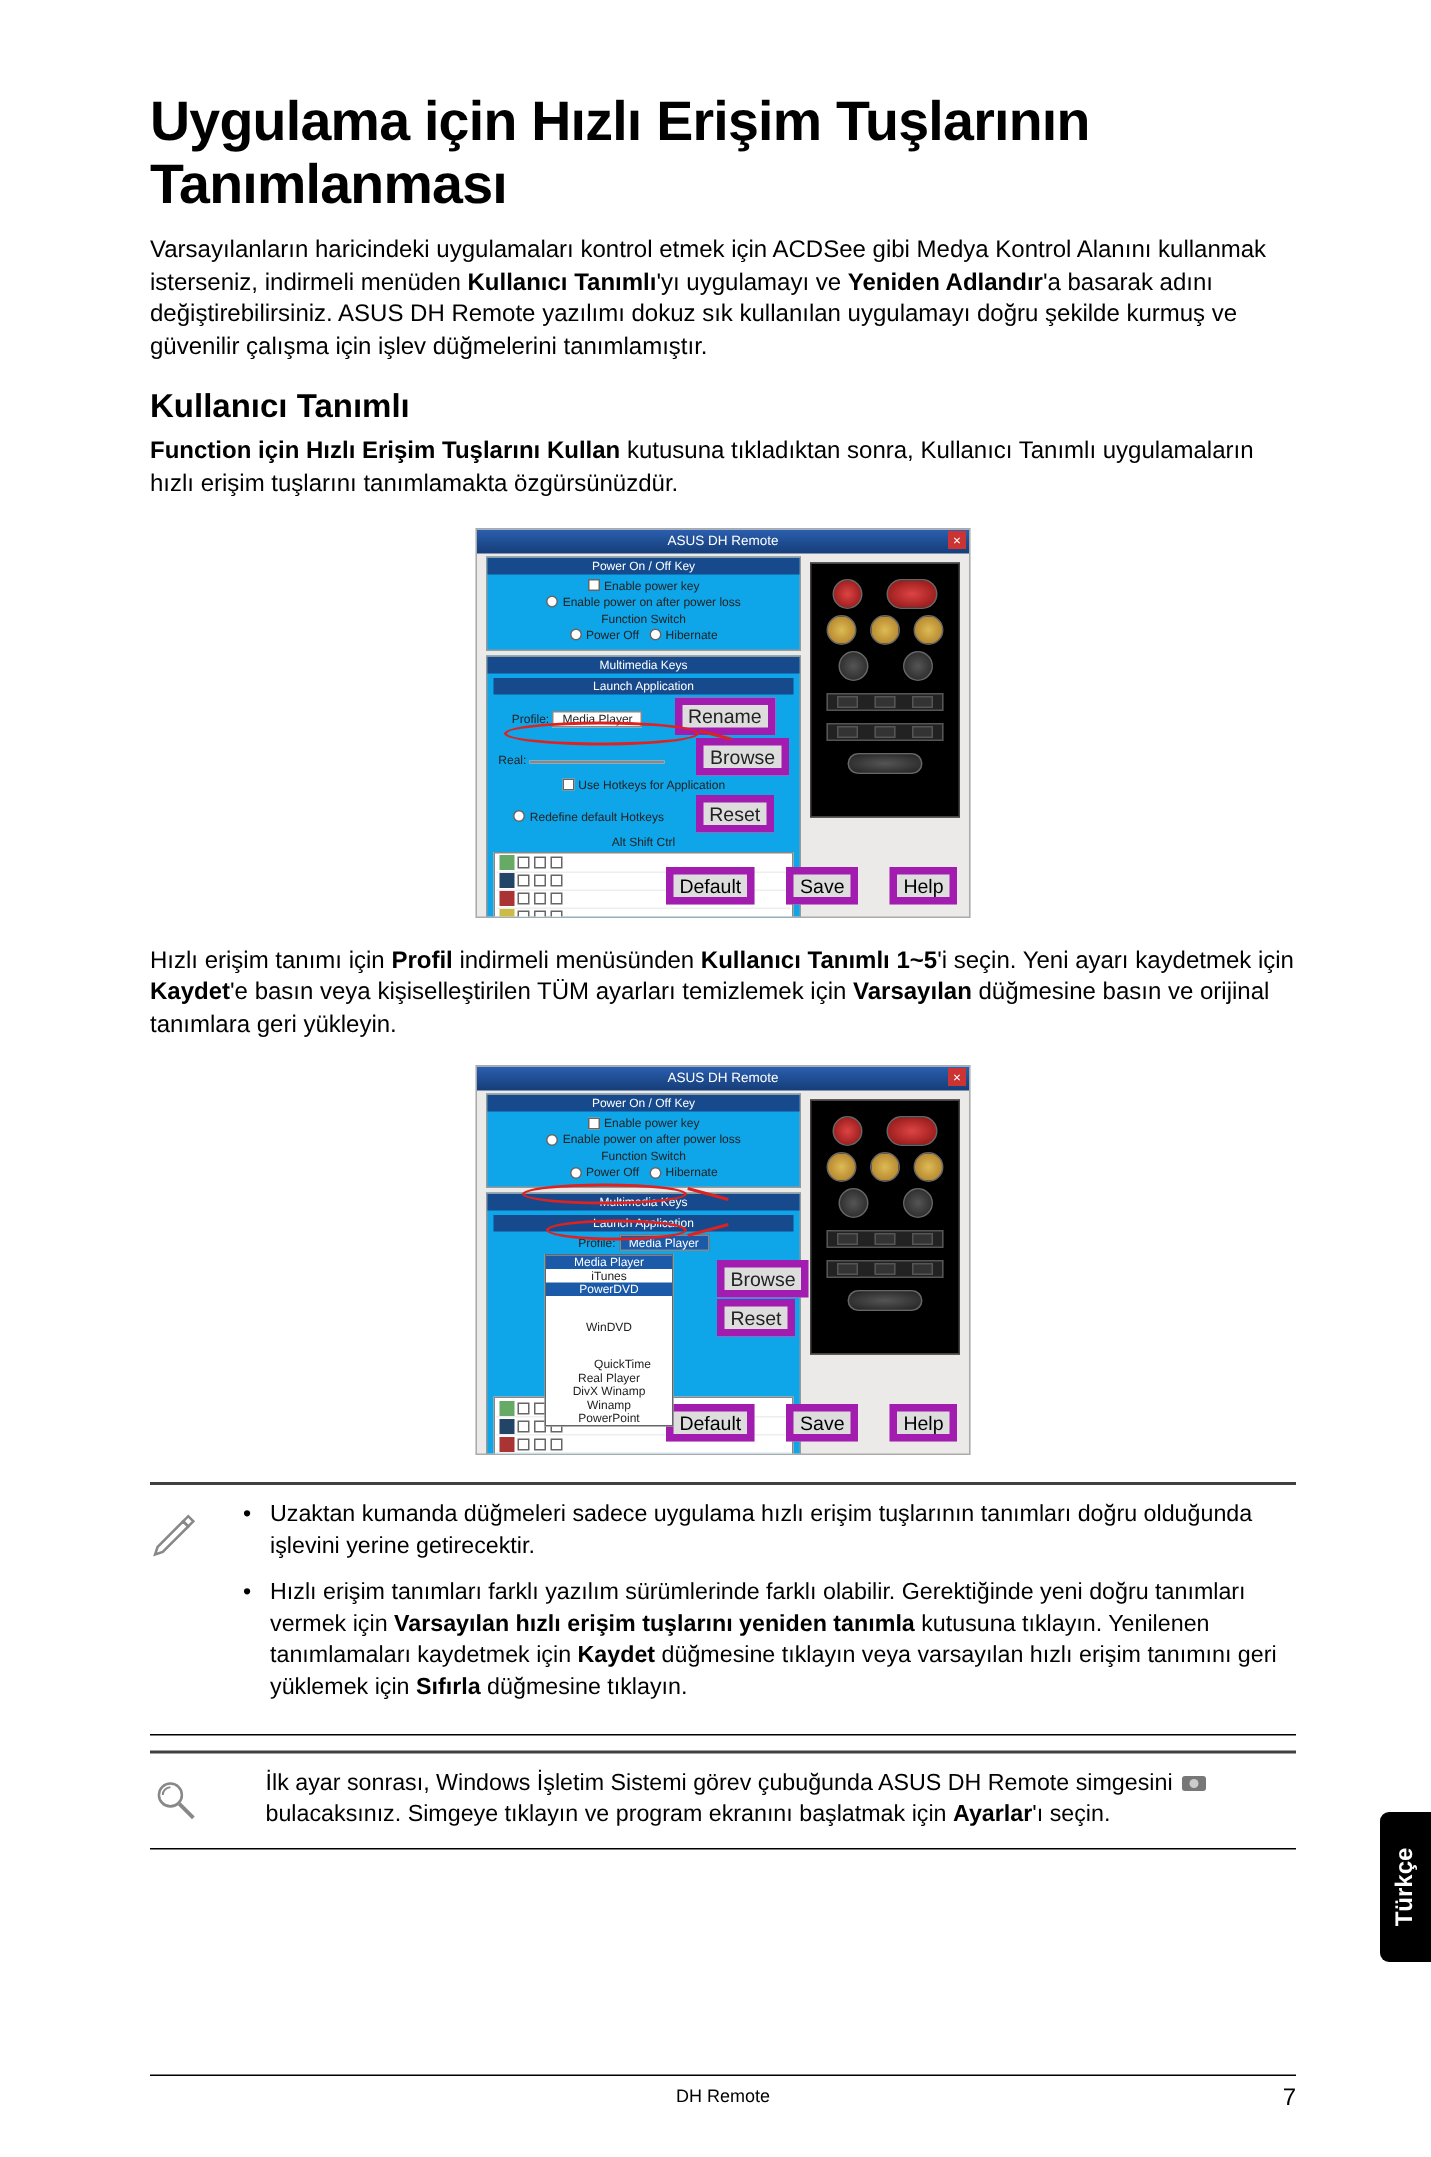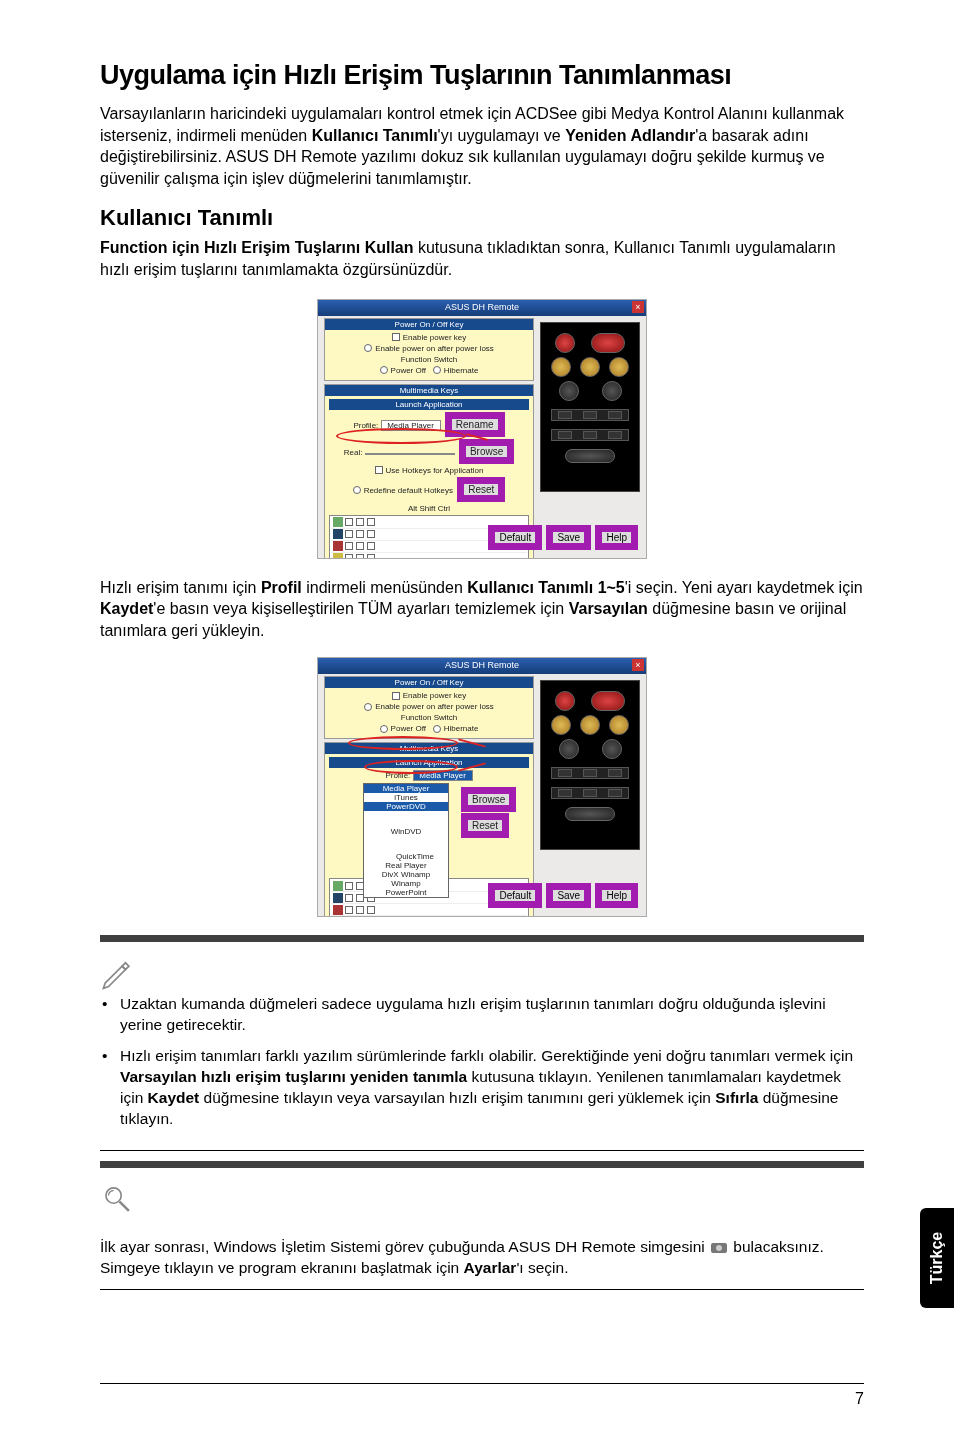--- a/index.html
+++ b/index.html
@@ -6,21 +6,21 @@
   body {
     width: 954px;
     height: 1438px;
     background: #fff;
     font-family: Arial, sans-serif;
     color: #000;
     position: relative;
     padding: 60px 90px 40px 100px;
   }
   h1.main-title {
-    font-size: 27px;
+    font-size: 37px;
     font-weight: bold;
     letter-spacing: -0.5px;
     margin-bottom: 12px;
   }
   p.body-text {
     font-size: 16px;
     line-height: 1.35;
     margin-bottom: 16px;
   }
   h2.sub-title {
@@ -63,21 +63,21 @@
     font-size: 9px; color:#fff; text-align:center; line-height:12px;
   }
   .ss-left {
     position: absolute;
     left: 6px; top: 18px;
     width: 210px;
     font-size: 8px;
     color: #222;
   }
   .ss-section {
-    background: #fef9c3;
+    background: #0ea5e9;
     border: 1px solid #999;
     margin-bottom: 3px;
     padding: 3px 4px;
   }
   .ss-section-hdr {
     background: #174a8c;
     color: #fff;
     padding: 1px 3px;
     font-size: 8px;
     margin: -3px -4px 3px -4px;
@@ -87,22 +87,22 @@
     display:inline-block; width:8px; height:8px;
     border:1px solid #666; background:#fff; margin-right:3px;
     vertical-align: middle;
   }
   .ss-dot {
     display:inline-block; width:8px; height:8px;
     border:1px solid #666; border-radius:50%; background:#fff; margin-right:3px;
     vertical-align: middle;
   }
   .ss-btn {
-    display:inline-block; border:7px solid #a21caf; background:#ddd;
-    padding:0 4px; font-size:10px; margin-left:2px;
+    display:inline-block; border:5px solid #a21caf; background:#ddd;
+    padding:0 4px; font-size:13px; margin-left:19px;
   }
   .ss-select {
     display:inline-block; border:1px solid #888; background:#fff;
     padding:0 3px; font-size:8px; min-width:60px;
   }
   .ss-right {
     position: absolute;
     right: 6px; top: 22px;
     width: 100px;
     background: #000;
@@ -134,26 +134,25 @@
   }
   .red-oval.o1 { left: 18px; top: 128px; width: 130px; height: 16px; }
   .red-line1 { position:absolute; left:148px; top:136px; width:22px; height:2px; background:#d22; transform:rotate(15deg); }
 
   .red-oval.o2a { left: 30px; top: 78px; width: 110px; height: 14px; }
   .red-oval.o2b { left: 46px; top: 102px; width: 94px; height: 14px; }
   .red-line2a { position:absolute; left:140px; top:84px; width:28px; height:2px; background:#d22; transform:rotate(15deg); }
   .red-line2b { position:absolute; left:140px; top:108px; width:28px; height:2px; background:#d22; transform:rotate(-15deg); }
 
   .note-block {
-    border-top: 7px solid #404040;
+    border-top: 2px solid #404040;
     border-bottom: 1px solid #000;
     padding: 10px 0;
     display: flex;
     margin-top: 18px;
-    flex-direction: column;
   }
   .note-block + .note-block { margin-top: 10px; gap: 17px; }
   .note-icon {
     width: 60px;
     flex-shrink: 0;
     padding-top: 4px;
   }
   .pencil-svg { width: 34px; height: 34px; }
   .note-content {
     flex: 1;
@@ -490,14 +489,15 @@
     <span> bulacaksınız. Simgeye tıklayın ve program ekranını başlatmak için </span><span class="bold">Ayarlar</span><span>'ı seçin.</span>
   </div>
 </div>
 
 <div class="side-tab">
   <span>Türkçe</span>
 </div>
 
 <div class="footer">
   <div style="width:30px;"></div>
+  <div class="footer-center">DH Remote</div>
   <div class="footer-right">7</div>
 </div>
 
 </body></html>

